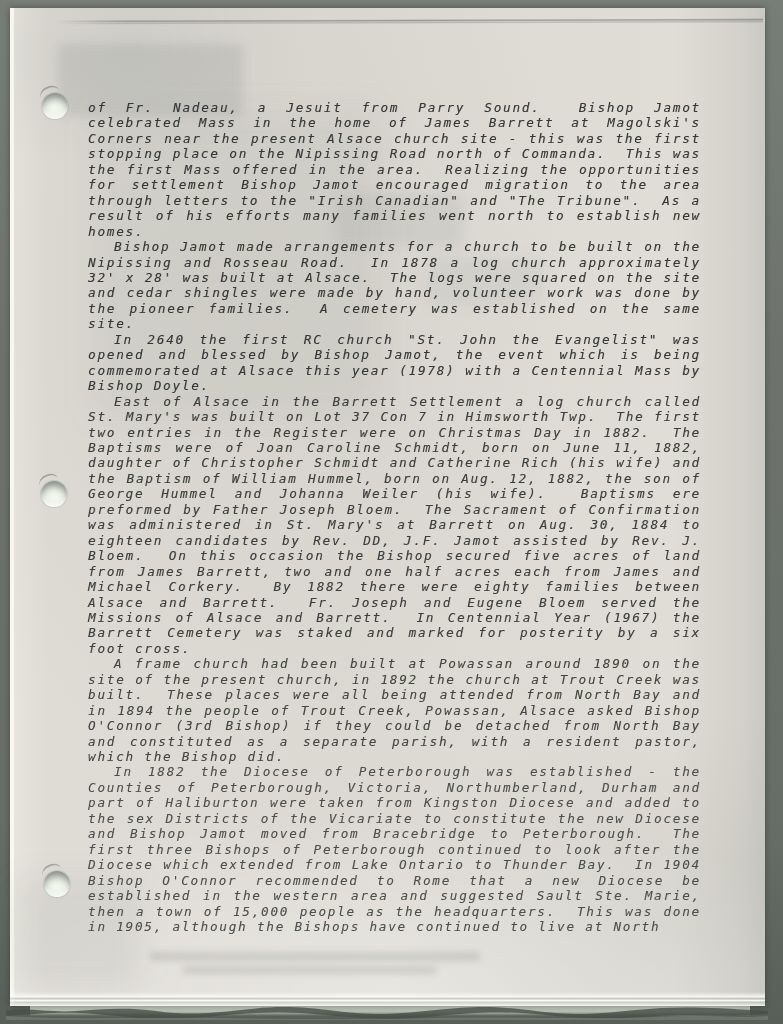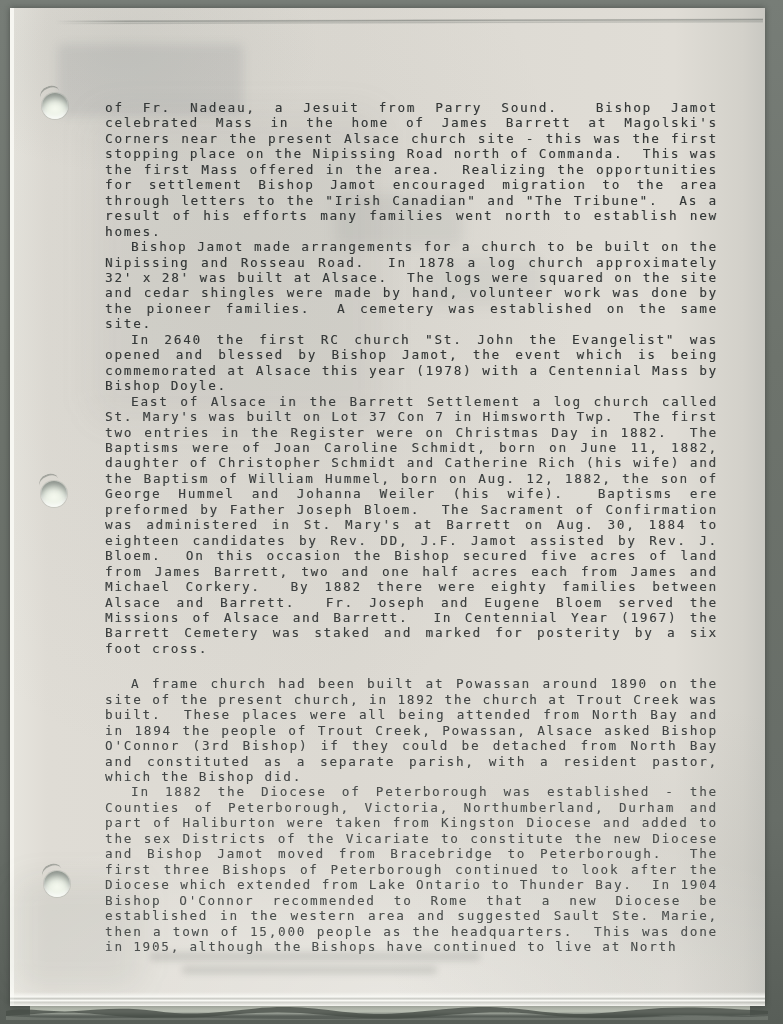--- a/index.html
+++ b/index.html
@@ -86,36 +86,36 @@
     content: ""; position: absolute; left: -2px; top: -7px; width: 20px; height: 14px;
     border-radius: 50%;
     border-top: 2px solid rgba(108,114,108,.5);
     transform: rotate(-22deg);
   }
   .hole.h1 { left: 32px; top: 85px; }
   .hole.h2 { left: 31px; top: 473px; }
   .hole.h3 { left: 34px; top: 863px; }
   
   .text-block {
-    position: absolute; left: 95px; top: 92px; width: 613px;
+    position: absolute; left: 78px; top: 92px; width: 613px; font-style: italic;
   }
   .para {
     margin: 0;
     font-size: 12.6px;
     line-height: 15.45px;
     letter-spacing: 1.8px;
     text-align: justify;
     white-space: pre-wrap;
     text-indent: 26px;
     color: #343838;
     text-shadow: 0.4px 0.4px 0 rgba(48,52,52,.35);
   }
   .para.no-indent { text-indent: 0; }
   .para.fade1 { color: #3b3f3f; }
-  .para.fade2 { color: #424646; text-shadow: 0.3px 0.3px 0 rgba(60,64,64,.3); margin-top: 20px; }
+  .para.fade2 { color: #424646; text-shadow: 0.3px 0.3px 0 rgba(60,64,64,.3); }
   .para.fade3 { color: #4b4f4e; text-shadow: 0.3px 0.3px 0 rgba(70,74,74,.25); }
   
   .ghost { position: absolute; background: rgba(118,122,118,.22); filter: blur(3px); border-radius: 4px; }
   .ghost.g1 { left: 140px; top: 944px; width: 330px; height: 9px; }
   .ghost.g2 { left: 172px; top: 958px; width: 255px; height: 8px; }
   
   .torn-edge { position: absolute; left: 6px; top: 1000px; width: 762px; height: 20px; }
 </style>
 </head>
 <body>

